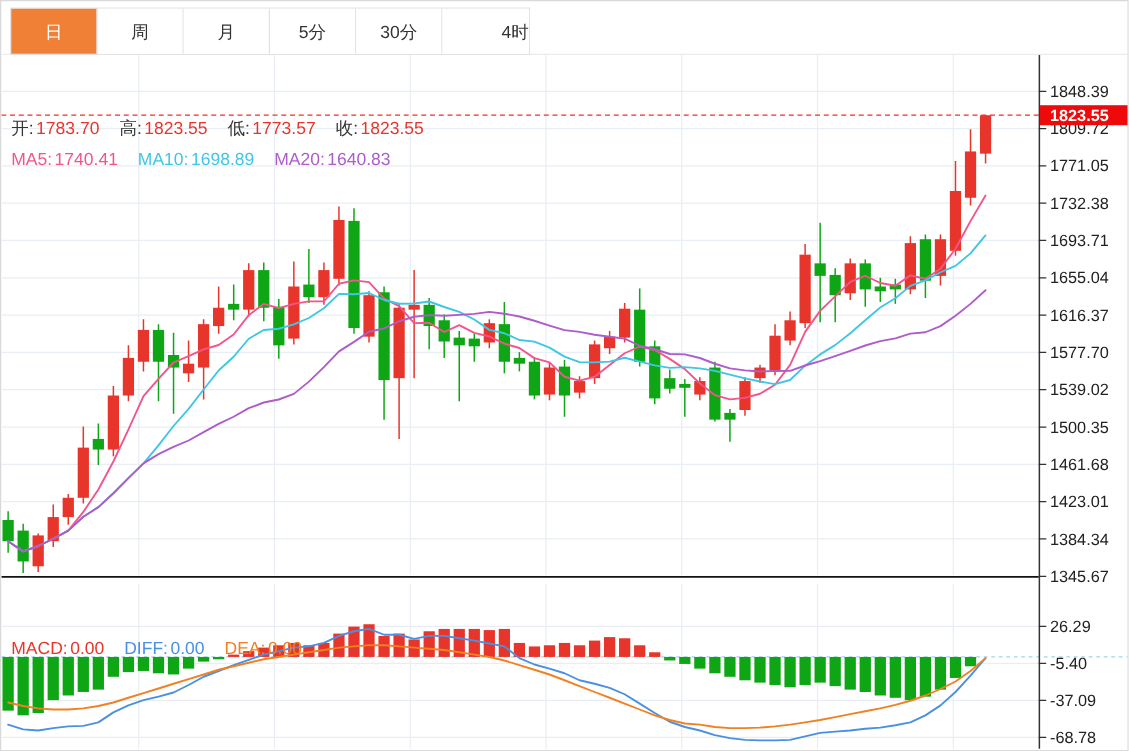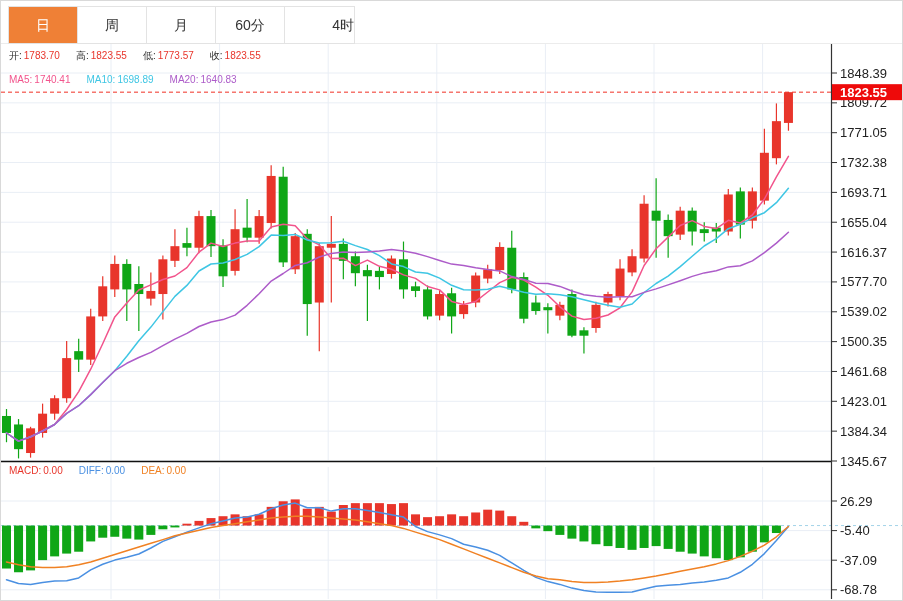--- a/index.html
+++ b/index.html
@@ -5,21 +5,21 @@
   html,body{margin:0;padding:0;background:#fff;}
   *{box-sizing:border-box;}
   .frame{position:relative;width:903px;height:601px;background:#fff;border:1px solid #d9d9d9;
          font-family:"Liberation Sans","DejaVu Sans",sans-serif;overflow:hidden;}
   .tabs{position:absolute;top:5px;left:7px;display:flex;border:1px solid #e3e3e3;background:#fff;z-index:5;}
   .tab{width:69px;height:36px;line-height:36px;text-align:center;font-size:14px;color:#333;
        background:#fff;border-right:1px solid #e3e3e3;cursor:pointer;}
   .tab:last-child{border-right:none;text-align:right;}
   .tab.active{background:#ef8036;color:#fff;}
   .tabline{position:absolute;top:42px;left:0;width:903px;height:1px;background:#ececec;}
-  .legend{position:absolute;font-size:10px;white-space:nowrap;z-index:4;left:8px;}
+  .legend{position:absolute;font-size:14px;white-space:nowrap;z-index:4;left:8px;margin-top:45px;}
   .lg-item{margin-right:16px;}
   .lg-label{margin-right:2px;}
   #legend-ohlc{top:48px;}
   #legend-ma{top:73px;text-align:right;}
   #legend-macd{top:464px;}
   svg{position:absolute;top:0;left:0;}
 </style>
 </head>
 <body>
 
@@ -299,20 +299,21 @@
       <text x="839" y="563.6999999999999" font-size="13" fill="#222222">-37.09</text>
       <line x1="830" y1="588.8" x2="836" y2="588.8" stroke="#333333" stroke-width="1"></line>
       <text x="839" y="593.3" font-size="13" fill="#222222">-68.78</text>
       <rect x="831" y="83.17154678548707" width="71" height="16" fill="#ee0a0a"></rect>
       <text x="839" y="96.17154678548707" font-size="13" font-weight="bold" fill="#ffffff">1823.55</text>
     </svg>
   <div class="tabs" id="tab-bar">
       <div class="tab active">日</div>
       <div class="tab">周</div>
       <div class="tab">月</div>
-      <div class="tab">60分</div>
+      <div class="tab">5分</div>
+      <div class="tab">30分</div>
       <div class="tab">4时</div>
     </div>
   <div class="tabline"></div>
   <div class="legend" id="legend-ohlc"><span class="lg-item"><span class="lg-label" style="color: rgb(51, 51, 51);">开:</span><span class="lg-value" style="color: rgb(232, 53, 43);">1783.70</span></span><span class="lg-item"><span class="lg-label" style="color: rgb(51, 51, 51);">高:</span><span class="lg-value" style="color: rgb(232, 53, 43);">1823.55</span></span><span class="lg-item"><span class="lg-label" style="color: rgb(51, 51, 51);">低:</span><span class="lg-value" style="color: rgb(232, 53, 43);">1773.57</span></span><span class="lg-item"><span class="lg-label" style="color: rgb(51, 51, 51);">收:</span><span class="lg-value" style="color: rgb(232, 53, 43);">1823.55</span></span></div>
   <div class="legend" id="legend-ma"><span class="lg-item"><span class="lg-label" style="color: rgb(242, 84, 140);">MA5:</span><span class="lg-value" style="color: rgb(242, 84, 140);">1740.41</span></span><span class="lg-item"><span class="lg-label" style="color: rgb(63, 198, 228);">MA10:</span><span class="lg-value" style="color: rgb(63, 198, 228);">1698.89</span></span><span class="lg-item"><span class="lg-label" style="color: rgb(173, 92, 201);">MA20:</span><span class="lg-value" style="color: rgb(173, 92, 201);">1640.83</span></span></div>
   <div class="legend" id="legend-macd"><span class="lg-item"><span class="lg-label" style="color: rgb(232, 53, 43);">MACD:</span><span class="lg-value" style="color: rgb(232, 53, 43);">0.00</span></span><span class="lg-item"><span class="lg-label" style="color: rgb(74, 144, 226);">DIFF:</span><span class="lg-value" style="color: rgb(74, 144, 226);">0.00</span></span><span class="lg-item"><span class="lg-label" style="color: rgb(240, 129, 35);">DEA:</span><span class="lg-value" style="color: rgb(240, 129, 35);">0.00</span></span></div>
 </div>
 
 </body></html>

